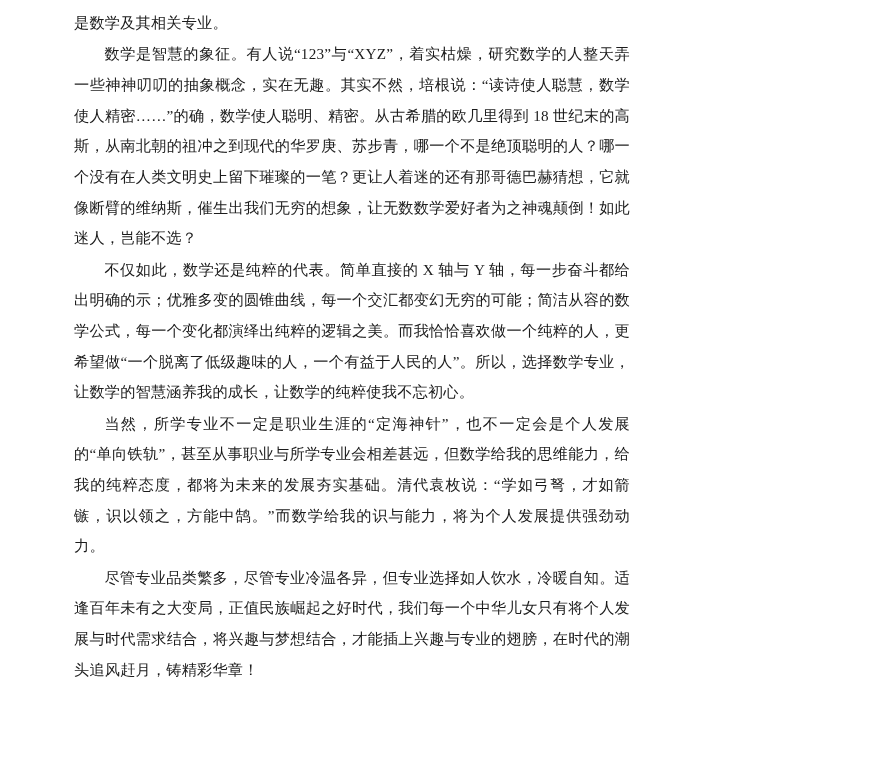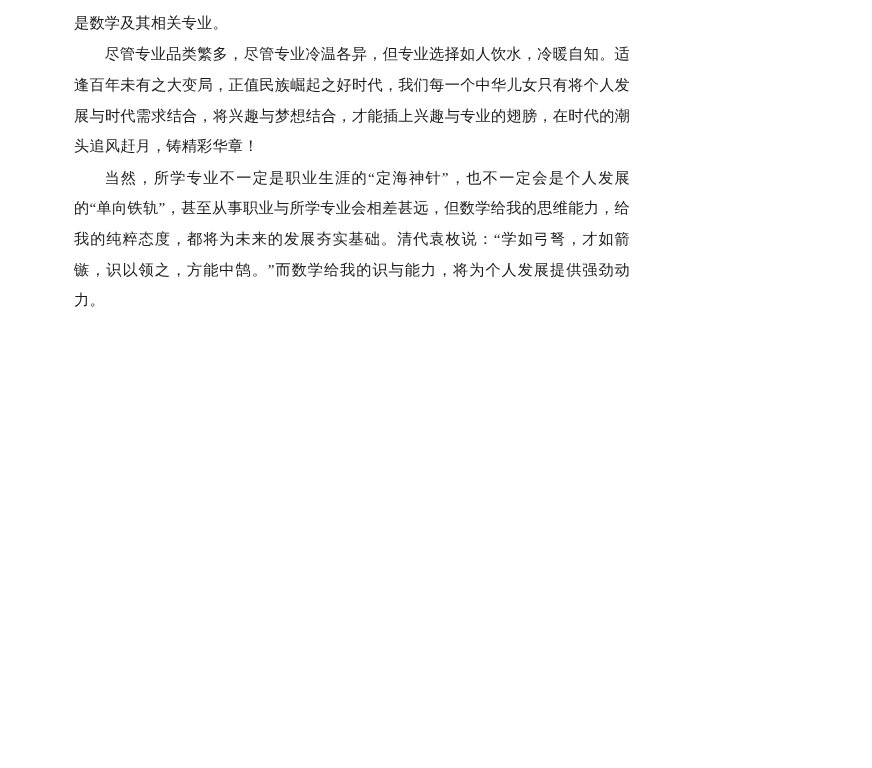--- a/index.html
+++ b/index.html
@@ -36,16 +36,18 @@
   .para.first {
     text-indent: 0;
   }
 </style>
 </head>
 <body>
 
 <div class="page">
   <div class="doc-body">
     <p class="para first">是数学及其相关专业。</p>
+    <p class="para">数学是智慧的象征。有人说“123”与“XYZ”，着实枯燥，研究数学的人整天弄一些神神叨叨的抽象概念，实在无趣。其实不然，培根说：“读诗使人聪慧，数学使人精密……”的确，数学使人聪明、精密。从古希腊的欧几里得到 18 世纪末的高斯，从南北朝的祖冲之到现代的华罗庚、苏步青，哪一个不是绝顶聪明的人？哪一个没有在人类文明史上留下璀璨的一笔？更让人着迷的还有那哥德巴赫猜想，它就像断臂的维纳斯，催生出我们无穷的想象，让无数数学爱好者为之神魂颠倒！如此迷人，岂能不选？</p>
+    <p class="para">不仅如此，数学还是纯粹的代表。简单直接的 X 轴与 Y 轴，每一步奋斗都给出明确的示；优雅多变的圆锥曲线，每一个交汇都变幻无穷的可能；简洁从容的数学公式，每一个变化都演绎出纯粹的逻辑之美。而我恰恰喜欢做一个纯粹的人，更希望做“一个脱离了低级趣味的人，一个有益于人民的人”。所以，选择数学专业，让数学的智慧涵养我的成长，让数学的纯粹使我不忘初心。</p>
+    <p class="para">当然，所学专业不一定是职业生涯的“定海神针”，也不一定会是个人发展的“单向铁轨”，甚至从事职业与所学专业会相差甚远，但数学给我的思维能力，给我的纯粹态度，都将为未来的发展夯实基础。清代袁枚说：“学如弓弩，才如箭镞，识以领之，方能中鹄。”而数学给我的识与能力，将为个人发展提供强劲动力。</p>
     <p class="para">尽管专业品类繁多，尽管专业冷温各异，但专业选择如人饮水，冷暖自知。适逢百年未有之大变局，正值民族崛起之好时代，我们每一个中华儿女只有将个人发展与时代需求结合，将兴趣与梦想结合，才能插上兴趣与专业的翅膀，在时代的潮头追风赶月，铸精彩华章！</p>
-    <p class="para">当然，所学专业不一定是职业生涯的“定海神针”，也不一定会是个人发展的“单向铁轨”，甚至从事职业与所学专业会相差甚远，但数学给我的思维能力，给我的纯粹态度，都将为未来的发展夯实基础。清代袁枚说：“学如弓弩，才如箭镞，识以领之，方能中鹄。”而数学给我的识与能力，将为个人发展提供强劲动力。</p>
   </div>
 </div>
 
 </body></html>

